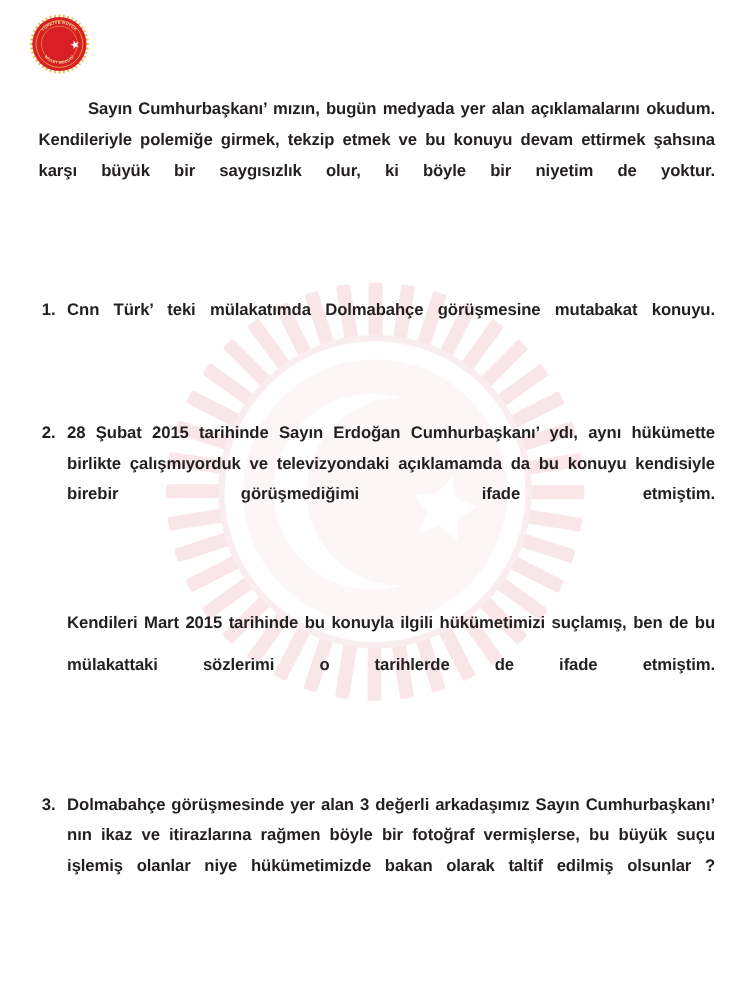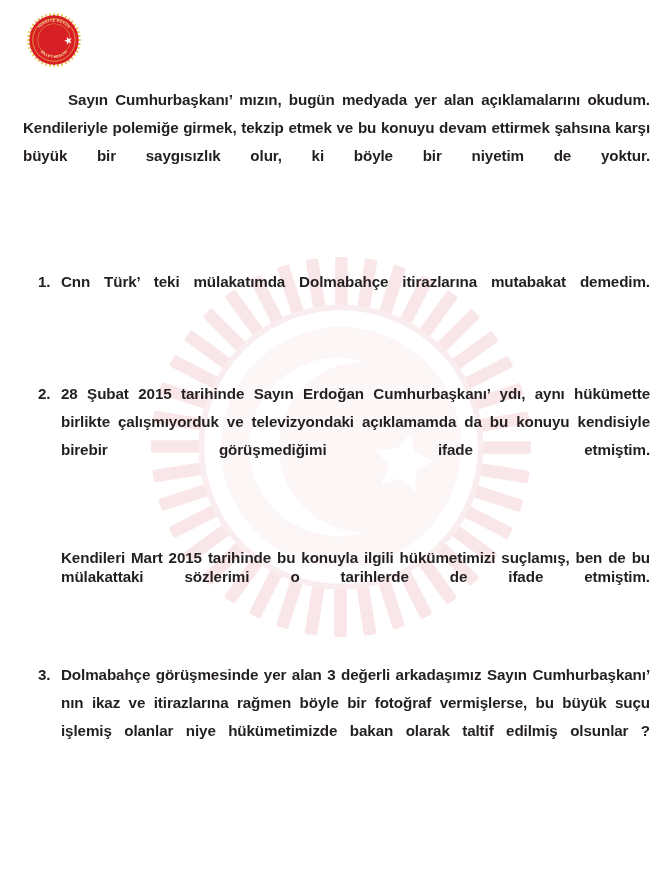--- a/index.html
+++ b/index.html
@@ -53,21 +53,21 @@
   
   .content {
     position: absolute;
     left: 19px;
     top: 86px;
     width: 631px;
     z-index: 2;
   }
 
   .para {
-    margin: 0 0 0 4px;
+    margin: 0 0 0 16px;
     font-size: 15.2px;
     line-height: 28px;
     font-weight: 700;
     text-align: justify;
     text-justify: inter-word;
     letter-spacing: -0.1px;
     color: #231f20;
   }
   .para.indent-first { text-indent: 45px; }
   .gap-md { height: 28px; }
@@ -98,21 +98,21 @@
     top: 0;
     font-weight: 700;
     font-size: 15.2px;
     line-height: 28px;
     color: #231f20;
   }
   .sub-para {
     margin: 0;
     padding-left: 42px;
     font-size: 15.2px;
-    line-height: 19px;
+    line-height: 38px;
     font-weight: 700;
     text-align: justify;
     text-justify: inter-word;
     letter-spacing: -0.1px;
     color: #231f20;
   }
   
   .para::after, .list-item::after, .sub-para::after {
     content: "";
     display: inline-block;
@@ -259,21 +259,21 @@
 
     <div class="gap-md"></div>
 
 
     <div class="gap-lg"></div>
 
     <ol class="list">
 
       <li class="list-item">
         <span class="list-marker">1.</span>
-        <span>Cnn Türk’ teki   mülakatımda Dolmabahçe itirazlarına mutabakat demedim.</span>
+        <span>Cnn Türk’ teki   mülakatımda Dolmabahçe görüşmesine mutabakat konuyu.</span>
       </li>
 
       <div class="gap-xl"></div>
 
       <li class="list-item">
         <span class="list-marker">2.</span>
         <span>28 Şubat 2015 tarihinde Sayın Erdoğan Cumhurbaşkanı’ ydı, aynı hükümette birlikte çalışmıyorduk ve televizyondaki açıklamamda da bu konuyu kendisiyle birebir görüşmediğimi ifade etmiştim.</span>
       </li>
 
       <div class="gap-xl"></div>

